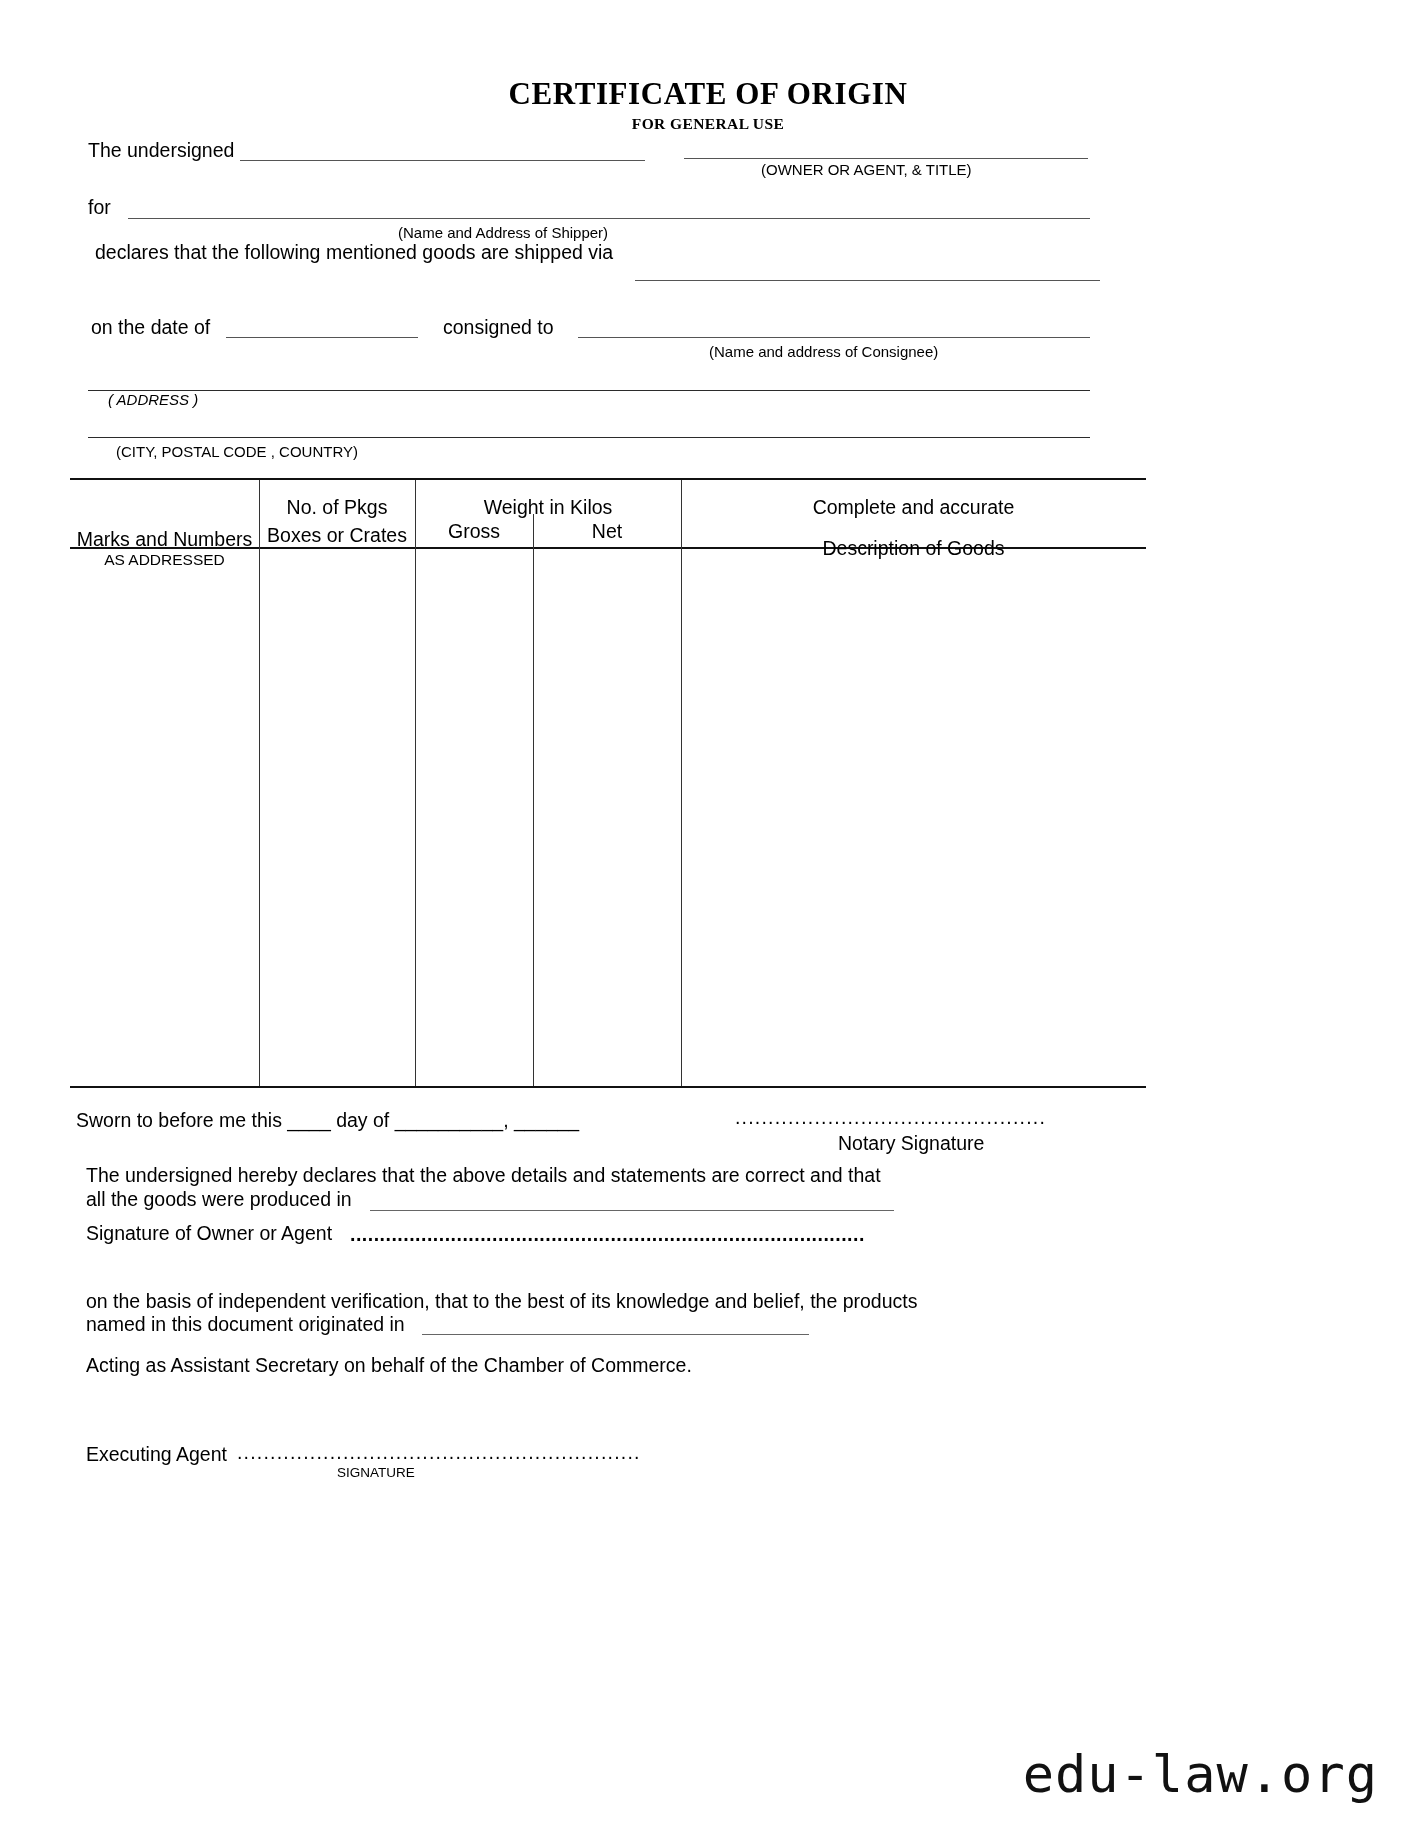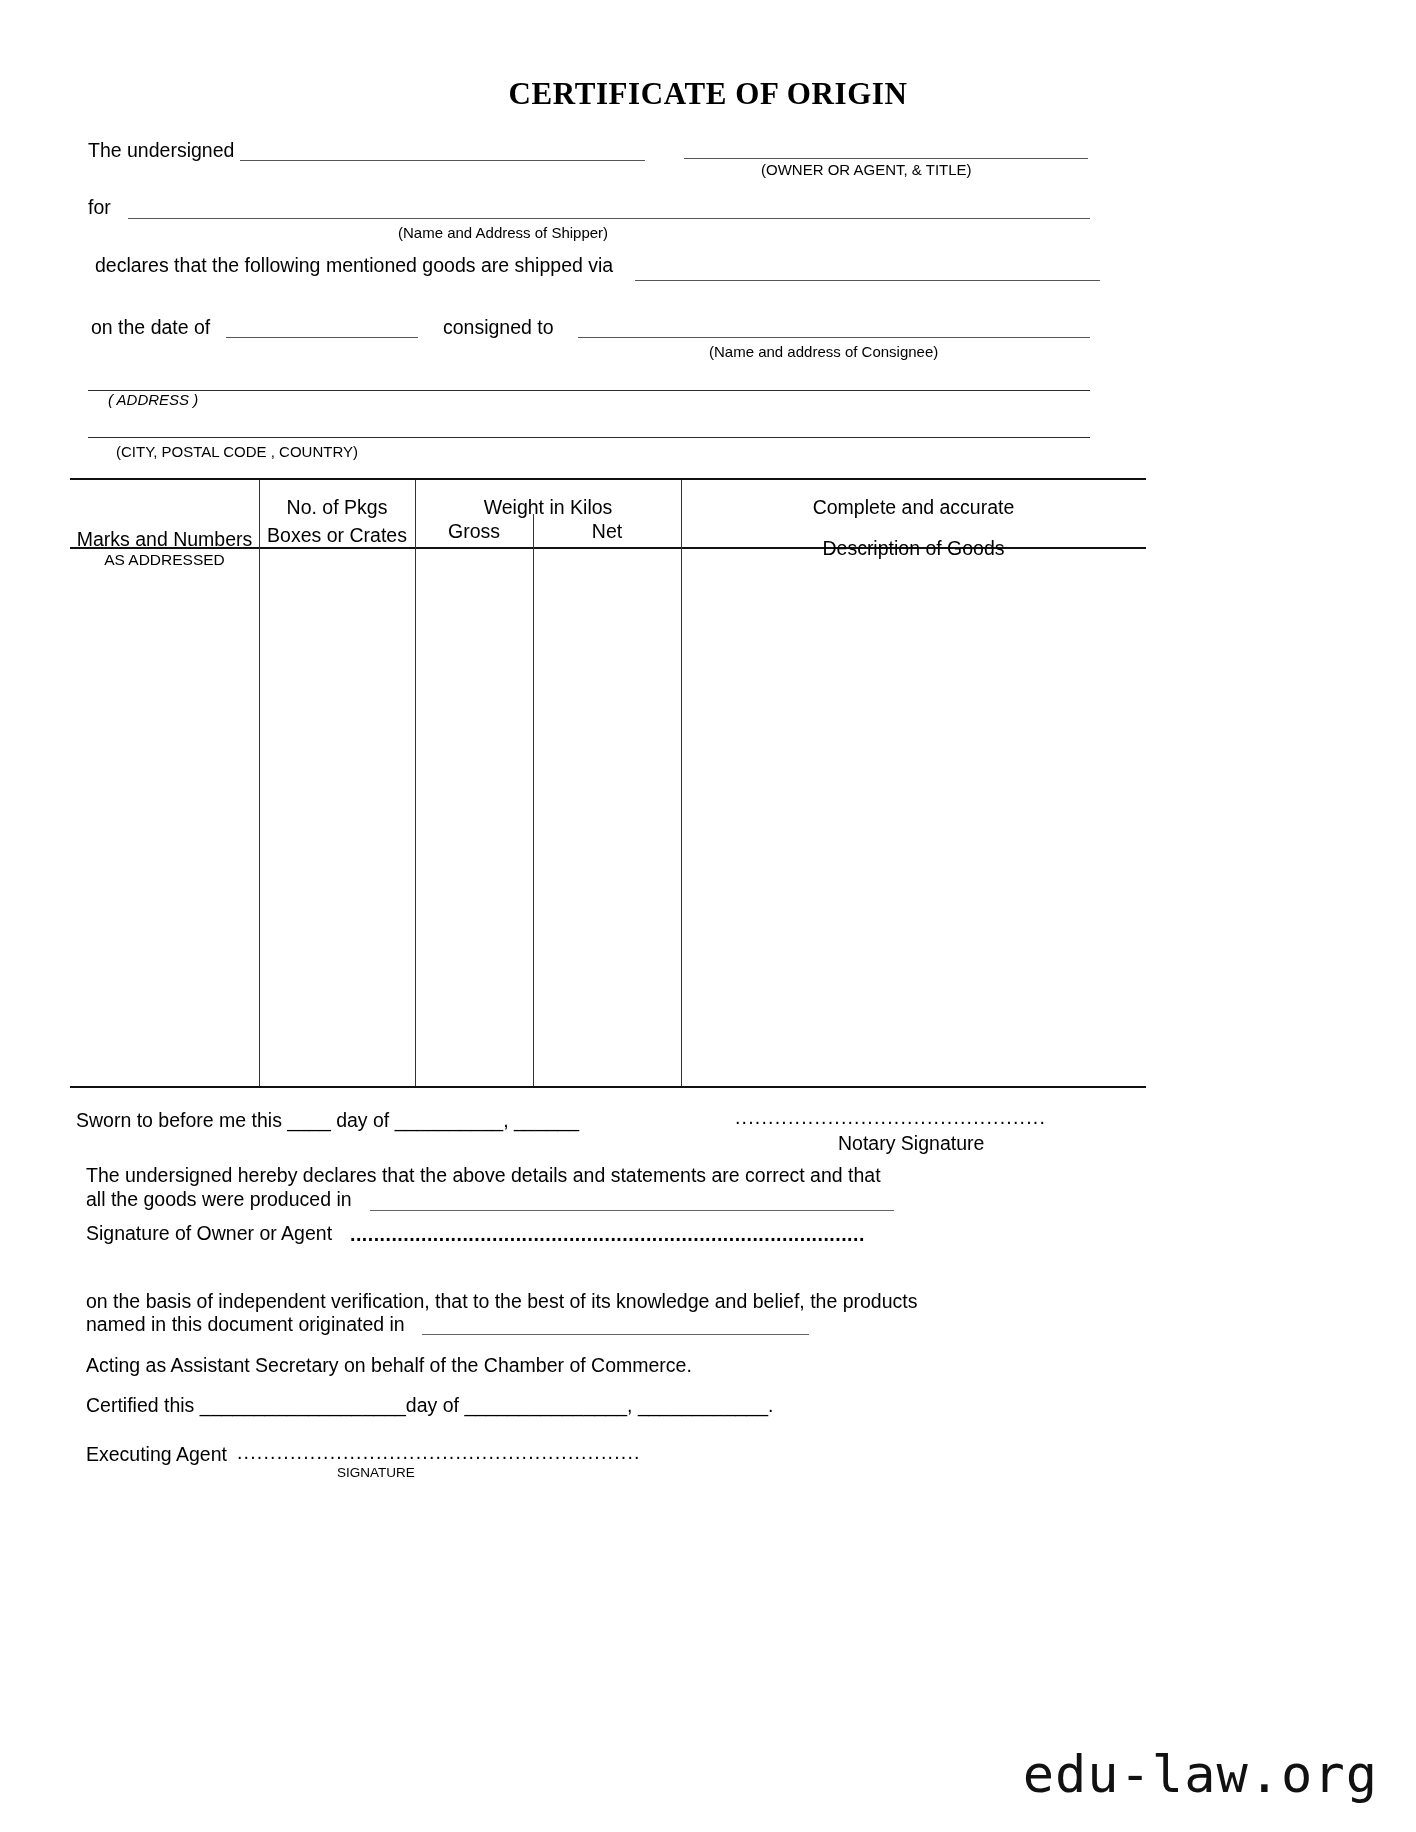--- a/index.html
+++ b/index.html
@@ -126,32 +126,33 @@
   .blk { position: absolute; white-space: nowrap; font-size: 19.5px; line-height: 1.32; }
   .para { position: absolute; font-size: 19.5px; line-height: 1.33; white-space: nowrap; }
 </style>
 </head>
 <body>
 
 <div class="page">
 
   <div class="title-block">
     <div class="doc-title">CERTIFICATE OF ORIGIN</div>
+    <div class="doc-subtitle">FOR GENERAL USE</div>
   </div>
 
   <div class="blk" style="left:88px; top:138px;">The undersigned</div>
   <div class="rule" style="position:absolute; left:240px; top:160px; width:405px;"></div>
   <div class="rule" style="position:absolute; left:684px; top:158px; width:404px;"></div>
   <div class="caption" style="left:761px; top:162px;">(OWNER OR AGENT, &amp; TITLE)</div>
 
   <div class="blk" style="left:88px; top:195px;">for</div>
   <div class="rule" style="position:absolute; left:128px; top:218px; width:962px;"></div>
   <div class="caption" style="left:398px; top:225px;">(Name and Address of Shipper)</div>
 
-  <div class="blk" style="left:95px; top:253px;">declares that the following mentioned goods are shipped via</div>
+  <div class="blk" style="left:95px; top:240px;">declares that the following mentioned goods are shipped via</div>
   <div class="rule" style="position:absolute; left:635px; top:280px; width:465px;"></div>
 
   <div class="blk" style="left:91px; top:315px;text-align:center;">on the date of</div>
   <div class="rule" style="position:absolute; left:226px; top:337px; width:192px;"></div>
   <div class="blk" style="left:443px; top:315px;">consigned to</div>
   <div class="rule" style="position:absolute; left:578px; top:337px; width:512px;"></div>
   <div class="caption" style="left:709px; top:344px;">(Name and address of Consignee)</div>
 
   <div class="rule-dark" style="position:absolute; left:88px; top:390px; width:1002px;"></div>
   <div class="caption" style="left:108px; top:392px;font-style:italic;">( ADDRESS )</div>
@@ -211,21 +212,20 @@
 
   <div class="blk" style="left:86px; top:1221px;">Signature of Owner or Agent</div>
   <div class="blk dots-bold" style="left:350px; top:1222px;">.......................................................................................</div>
 
   <div class="para" style="left:86px; top:1289px;">on the basis of independent verification, that to the best of its knowledge and belief, the products</div>
   <div class="para" style="left:86px; top:1312px;">named in this document originated in</div>
   <div class="rule-thin" style="position:absolute; left:422px; top:1334px; width:387px;"></div>
 
   <div class="blk" style="left:86px; top:1353px;">Acting as Assistant Secretary on behalf of the Chamber of Commerce.</div>
 
-  <div class="blk" style="left:86px; top:1393px;">Certified this ___________________day of _______________, ____________.</div>
 
   <div class="blk" style="left:86px; top:1442px;">Executing Agent</div>
   <div class="blk dots" style="left:237px; top:1440px;">.............................................................</div>
   <div class="caption" style="left:337px; top:1466px; font-size:13.5px;">SIGNATURE</div>
 
   <div class="watermark">edu-law.org</div>
 
 </div>
 
 </body></html>

